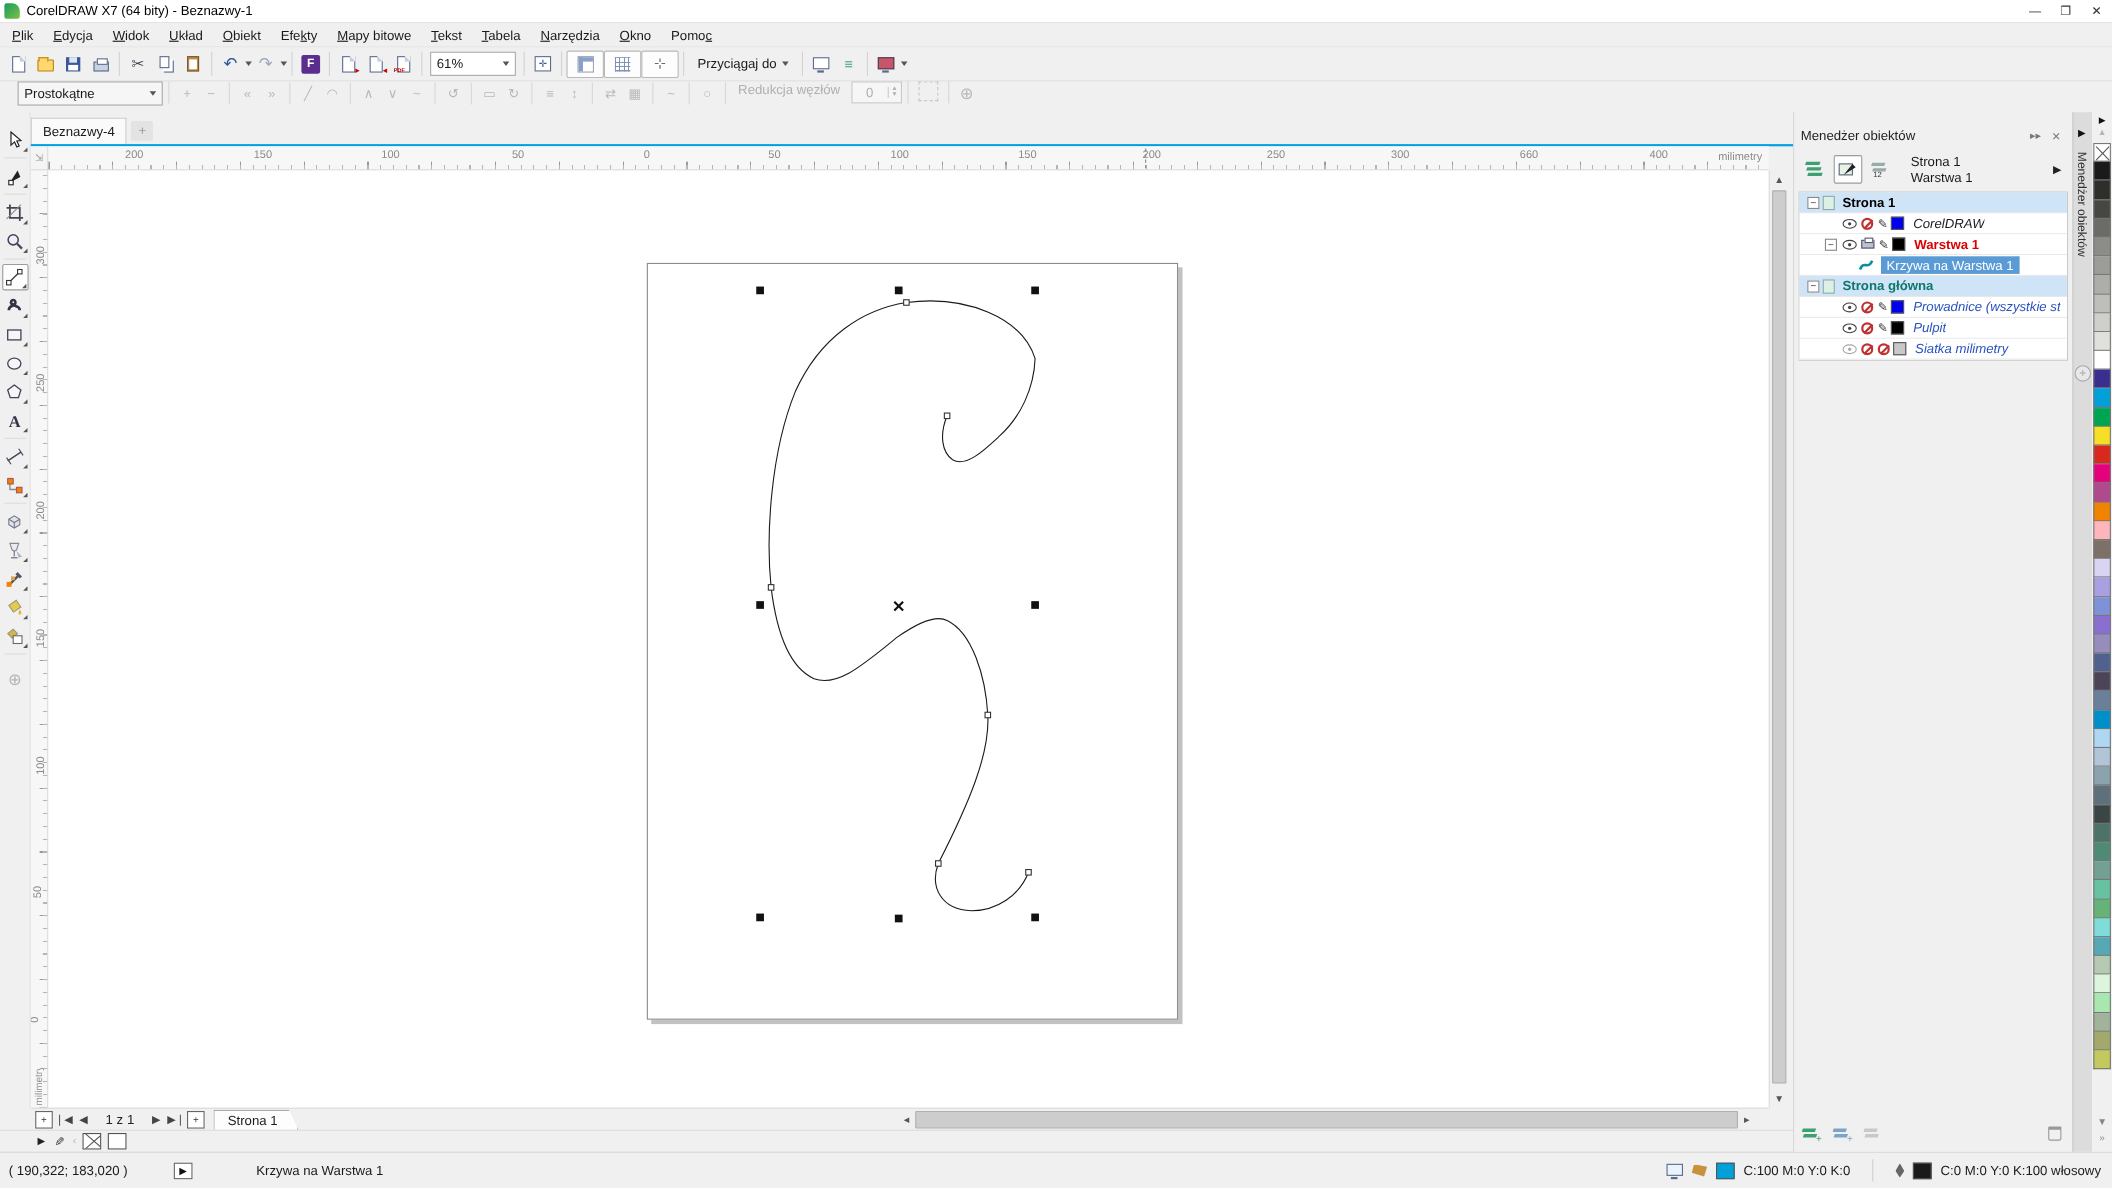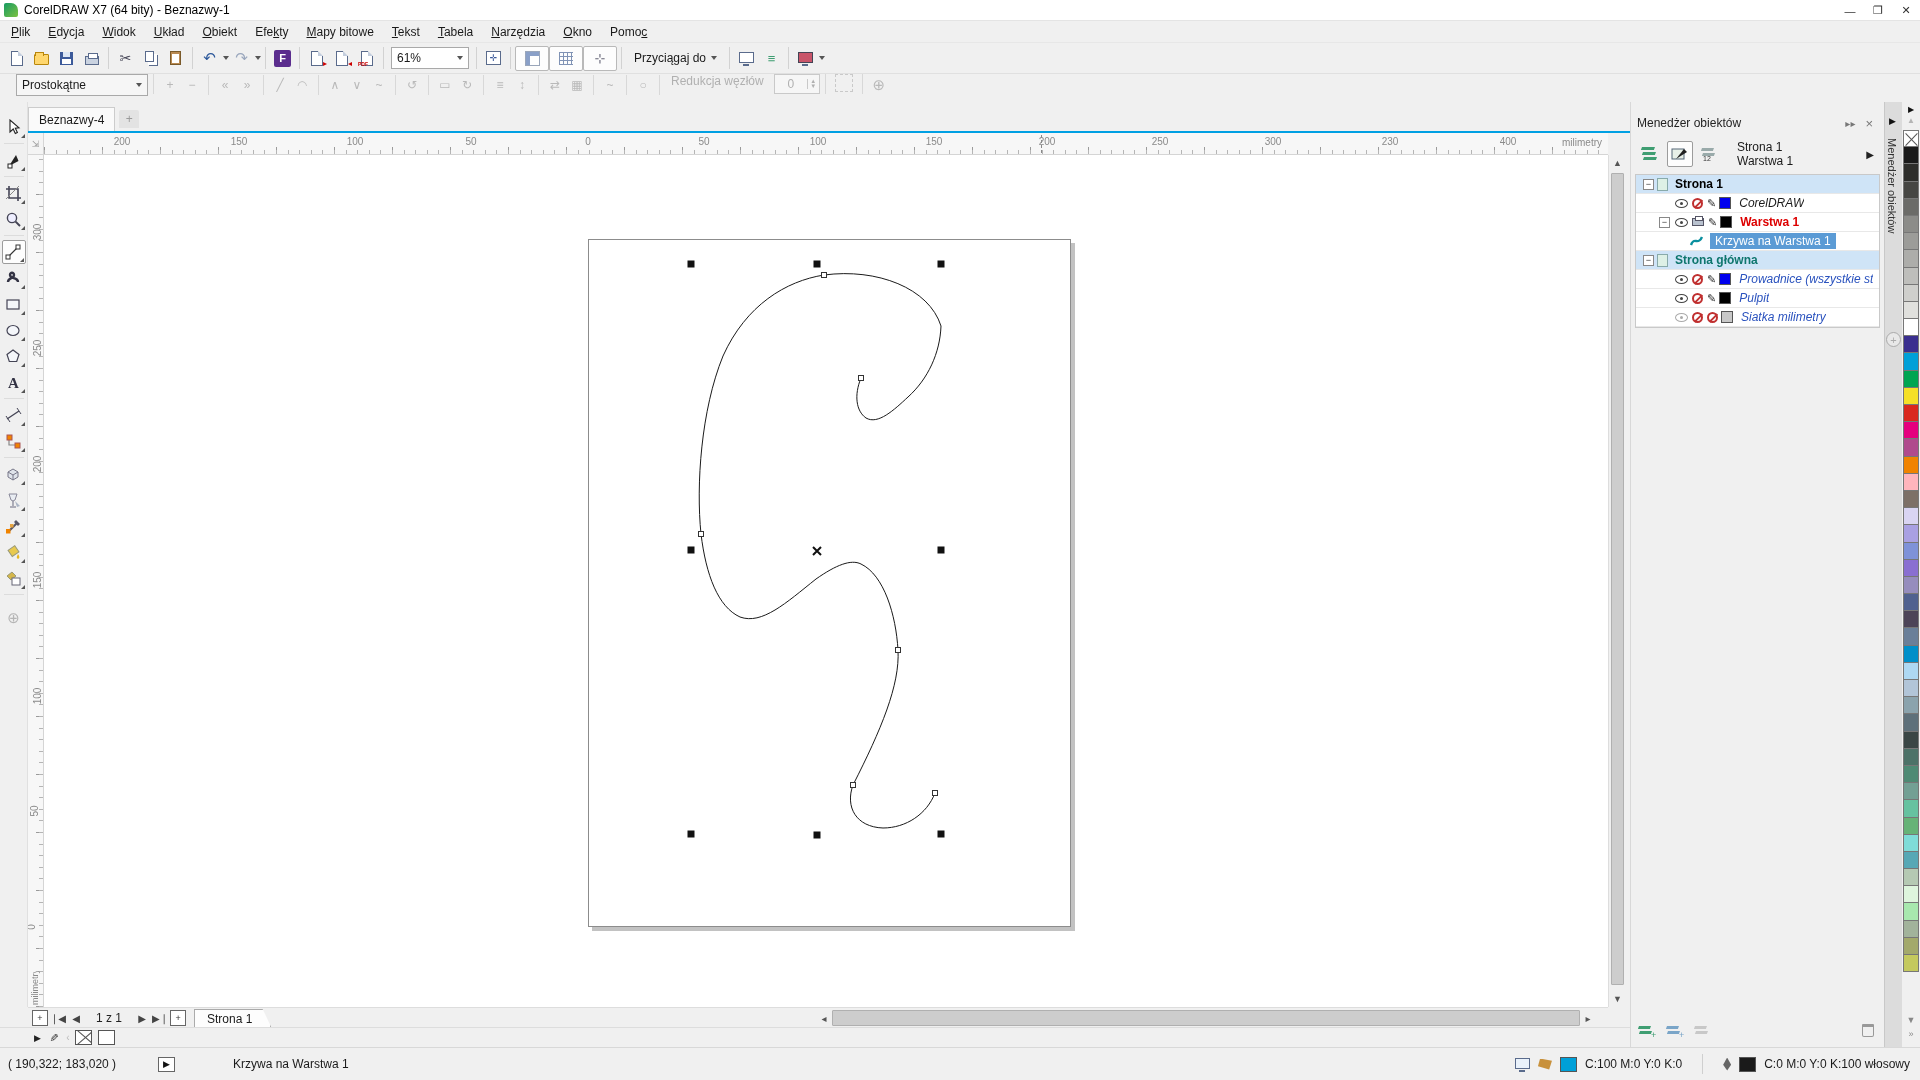--- a/index.html
+++ b/index.html
@@ -493,21 +493,21 @@
       <span class="hnum" style="left: 195px;">150</span>
       <span class="hnum" style="left: 311px;">100</span>
       <span class="hnum" style="left: 427px;">50</span>
       <span class="hnum" style="left: 544px;">0</span>
       <span class="hnum" style="left: 660px;">50</span>
       <span class="hnum" style="left: 774px;">100</span>
       <span class="hnum" style="left: 890px;">150</span>
       <span class="hnum" style="left: 1003px;">200</span>
       <span class="hnum" style="left: 1116px;">250</span>
       <span class="hnum" style="left: 1229px;">300</span>
-      <span class="hnum" style="left: 1346px;">230</span>
+      <span class="hnum" style="left: 1346px;">660</span>
       <span class="hnum" style="left: 1464px;">400</span>
     </div>
   <div class="abs" id="vruler">
     <span id="vruler-unit">milimetry</span>
   <span class="vnum" style="top: 77px;">300</span>
       <span class="vnum" style="top: 193px;">250</span>
       <span class="vnum" style="top: 309px;">200</span>
       <span class="vnum" style="top: 425px;">150</span>
       <span class="vnum" style="top: 541px;">100</span>
       <span class="vnum" style="top: 656px;">50</span>

